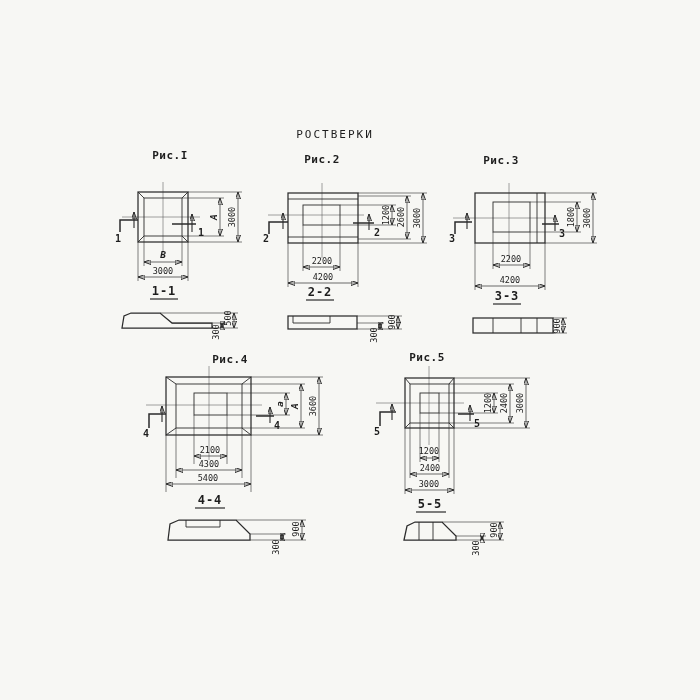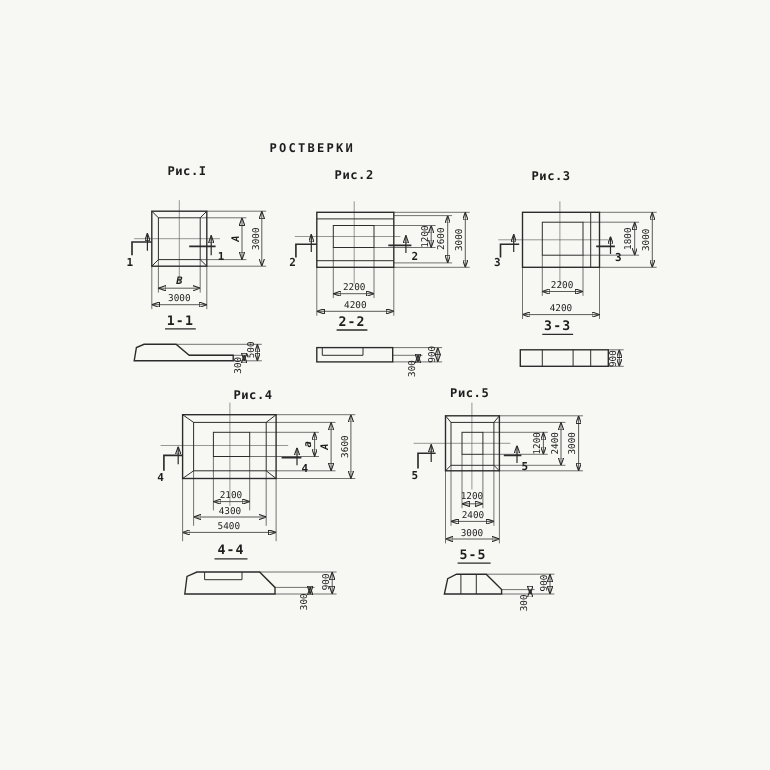--- a/index.html
+++ b/index.html
@@ -15,22 +15,22 @@
   .dim{stroke-width:0.7;}
   .cut{stroke-width:1.5;}
   .cutarrow{stroke-width:1.1;}
   .under{stroke-width:1.2;}
   text{fill:#1d1d1d;stroke:none;}
   .cap{font-size:11px;font-weight:bold;letter-spacing:0.5px;}
   .dimtext{font-size:8.5px;}
   .lettertext{font-size:9.5px;font-style:italic;font-weight:bold;}
   .sect{font-size:12px;font-weight:bold;letter-spacing:1px;}
   .cutnum{font-size:10px;font-weight:bold;}
-  .title{position:absolute;left:245px;top:128px;width:180px;
-         font-size:11px;font-weight:bold;letter-spacing:2px;color:#1d1d1d;}
+  .title{position:absolute;left:245px;top:128px;width:180px;text-align:center;
+         font-size:11px;font-weight:normal;letter-spacing:2px;color:#1d1d1d;}
 </style>
 </head>
 <body>
 
 <div class="sheet">
 
   <div class="title">РОСТВЕРКИ</div>
 
   <svg class="figsvg" style="left:108px;top:146px;" width="142" height="200" viewBox="0 0 142 200">
     <defs>

